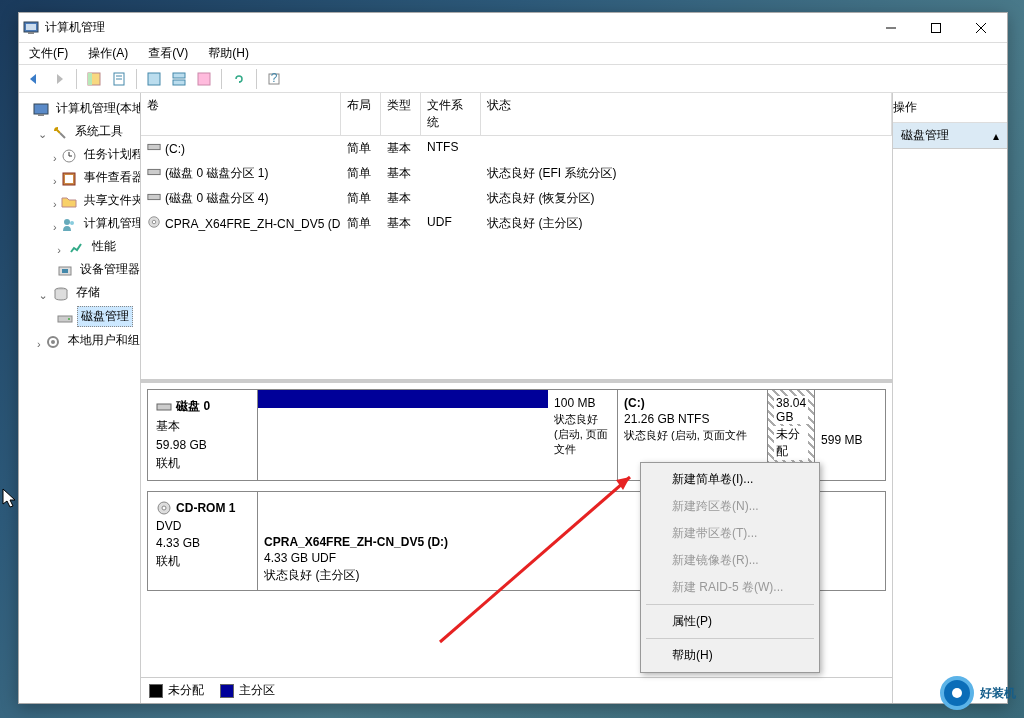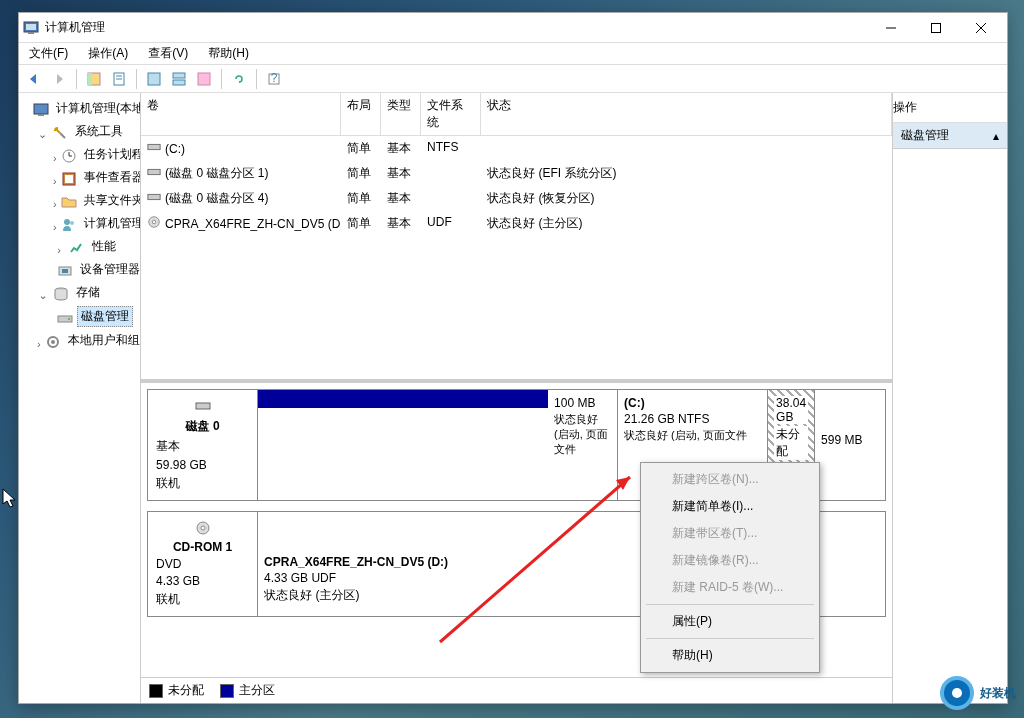--- a/index.html
+++ b/index.html
@@ -37,21 +37,21 @@
 .vl-row { display: flex; padding: 2px 0; }
 .vl-cell { padding: 2px 6px; white-space: nowrap; overflow: hidden; }
 .vl-cell.c-vol { width: 200px; display: flex; align-items: center; gap: 4px; }
 .vl-cell.c-lay { width: 40px; }
 .vl-cell.c-typ { width: 40px; }
 .vl-cell.c-fs { width: 60px; }
 .vl-cell.c-st { flex: 1; }
 .disk-map { flex: 1; overflow: auto; padding: 6px; }
 .disk-row { display: flex; margin-bottom: 10px; border: 1px solid #888; }
 .disk-info { width: 110px; border-right: 1px solid #888; padding: 8px; background: #fff; }
-.disk-info-title { font-weight: bold; display: flex; align-items: center; gap: 4px; flex-direction: column; }
+.disk-info-title { font-weight: bold; display: flex; align-items: center; gap: 4px; }
 .disk-info-sub { margin-top: 3px; }
 .disk-partitions { flex: 1; display: flex; flex-direction: row; }
 .part-header { height: 18px; background: #000099; display: flex; }
 .part-header.split span { height: 100%; }
 .part-body-row { flex: 1; display: flex; }
 .part-cell { border-right: 1px solid #888; padding: 6px; display: flex; flex-direction: column; justify-content: flex-start; gap: 2px; position: relative; }
 .part-cell:last-child { border-right: none; margin-top: 37px; }
 .part-unalloc { background: repeating-linear-gradient(45deg, #aaa 0, #aaa 2px, #fff 2px, #fff 6px); }
 .part-label { font-weight: bold; }
 .legend { border-top: 1px solid #ccc; padding: 4px 8px; display: flex; align-items: center; gap: 16px; }
@@ -429,22 +429,22 @@
       <div class="actions-group">
         <span>磁盘管理</span>
         <span>▴</span>
       </div>
     </div>
 
   </div>
 </div>
 
 <div class="context-menu" style="left:640px; top:462px;">
+  <div class="cm-item enabled">新建简单卷(I)...</div>
   <div class="cm-item disabled">新建跨区卷(N)...</div>
-  <div class="cm-item enabled">新建简单卷(I)...</div>
   <div class="cm-item disabled">新建带区卷(T)...</div>
   <div class="cm-item disabled">新建镜像卷(R)...</div>
   <div class="cm-item disabled">新建 RAID-5 卷(W)...</div>
   <div class="cm-sep"></div>
   <div class="cm-item enabled">属性(P)</div>
   <div class="cm-sep"></div>
   <div class="cm-item enabled">帮助(H)</div>
 </div>
 
 <svg class="arrow" style="left:430px; top:462px;" width="220" height="190">

